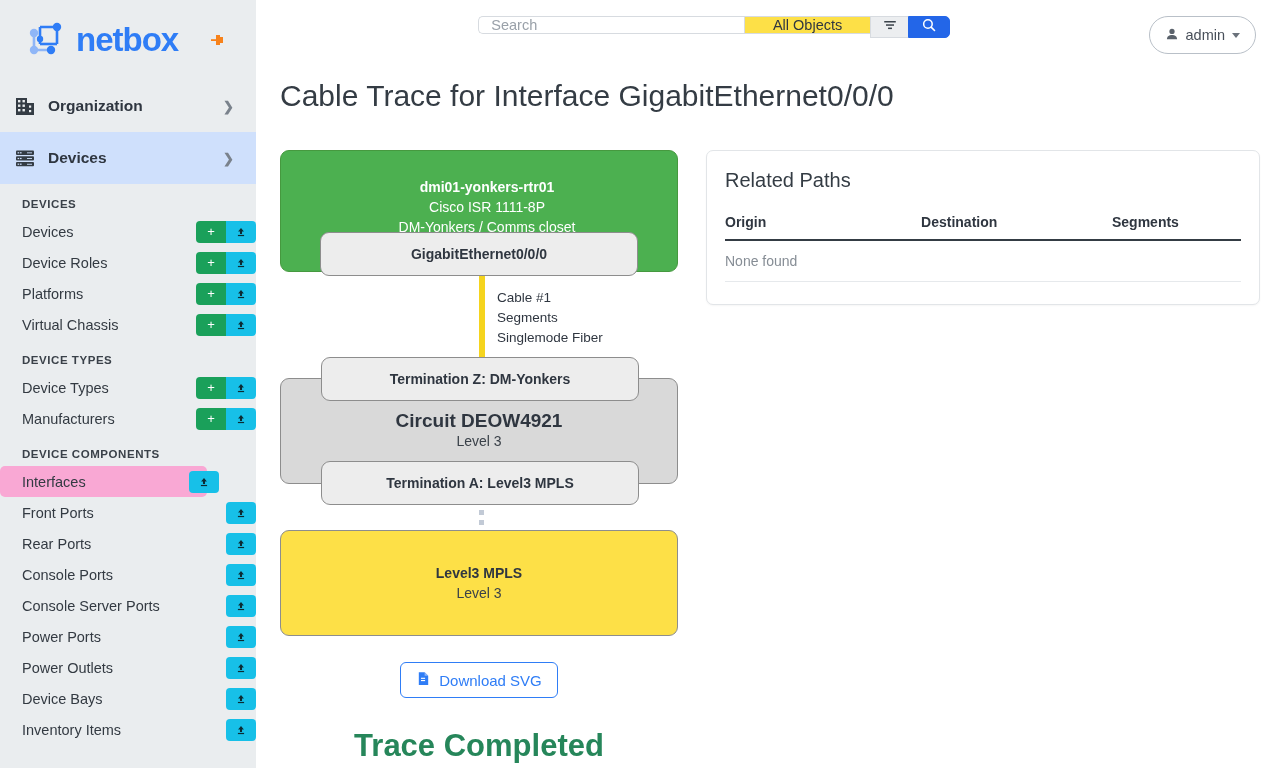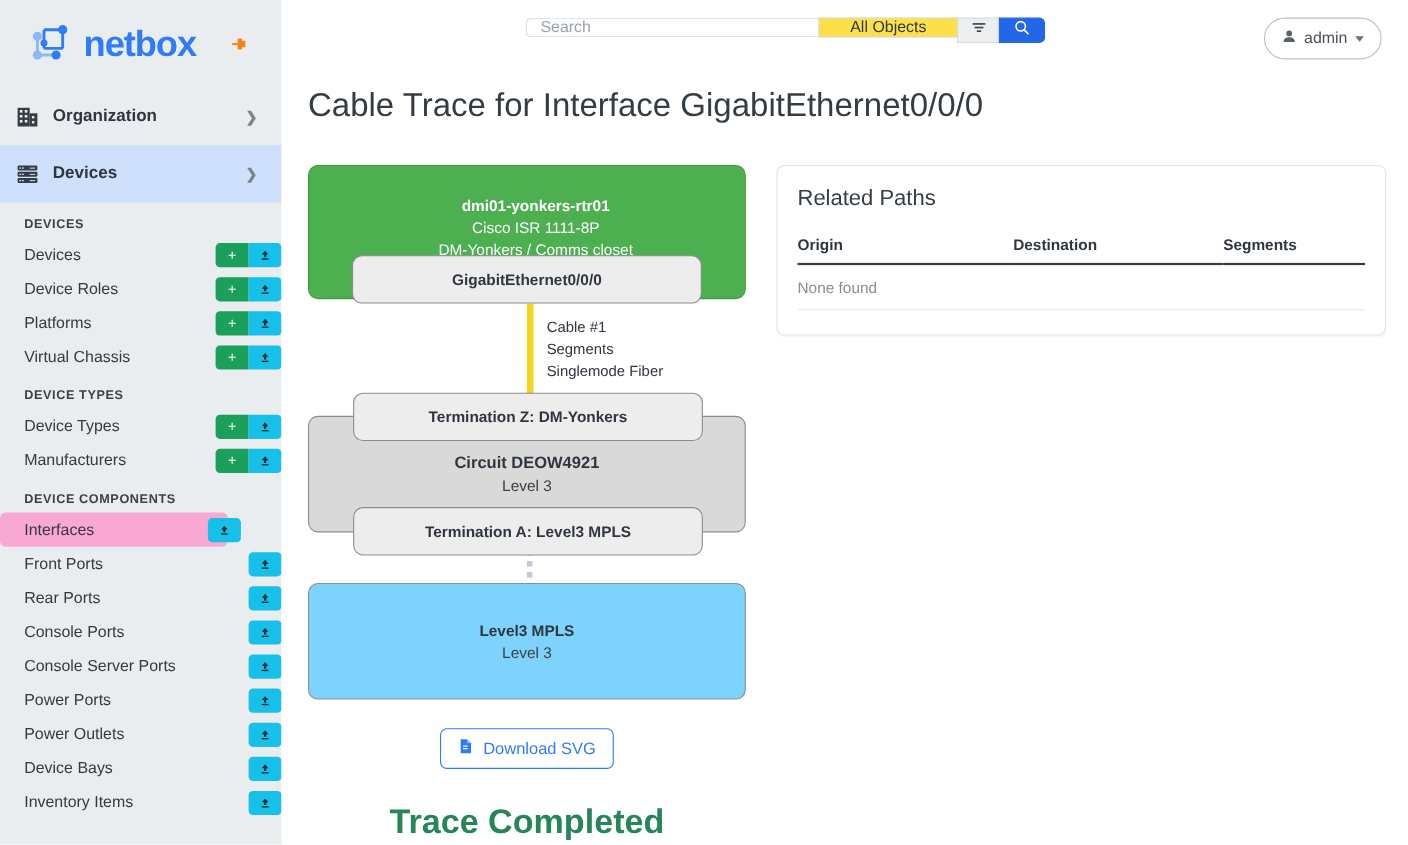--- a/index.html
+++ b/index.html
@@ -148,33 +148,33 @@
     font-size: 13.5px; line-height: 20px; color: #2f3640; text-align: left;
   }
   .cable-info .ttl { font-weight: 400; }
 
   .circuit-wrap { position: relative; }
   .node-circuit {
     background: #d9d9d9; border: 1px solid #8d8d8d; border-radius: 9px;
     width: 398px; padding: 32px 10px; text-align: center;
     position: relative; z-index: 1;
   }
-  .node-circuit .c1 { font-size: 15px; font-weight: 700; color: #2f3640; line-height: 20px; }
+  .node-circuit .c1 { font-size: 19px; font-weight: 700; color: #2f3640; line-height: 20px; }
   .node-circuit .c2 { font-size: 14px; font-weight: 400; color: #3a4149; line-height: 20px; }
   .term-on-circuit-top { position: absolute; top: -21px; left: 41px; z-index: 3; }
   .term-on-circuit-bot { position: absolute; bottom: -21px; left: 41px; z-index: 3; }
 
   .dotted-seg { height: 46px; position: relative; }
   .dotted-seg i {
     position: absolute; left: 199px; width: 5px; height: 5px;
     background: #c2cad6; display: block;
   }
 
   .node-provider {
-    background: #7dd3fc; border: 1px solid #8d8d8d; border-radius: 9px;
+    background: #fde047; border: 1px solid #8d8d8d; border-radius: 9px;
     width: 398px; padding: 32px 10px; text-align: center;
   }
   .node-provider .p1 { font-size: 14px; font-weight: 700; color: #2f3640; line-height: 20px; }
   .node-provider .p2 { font-size: 14px; font-weight: 400; color: #3a4149; line-height: 20px; }
 
   .dl-row { text-align: center; margin-top: 26px; }
   .dl-btn {
     display: inline-flex; align-items: center; gap: 8px;
     border: 1px solid #2f7df6; border-radius: 6px;
     background: #fff; color: #2f7df6;

